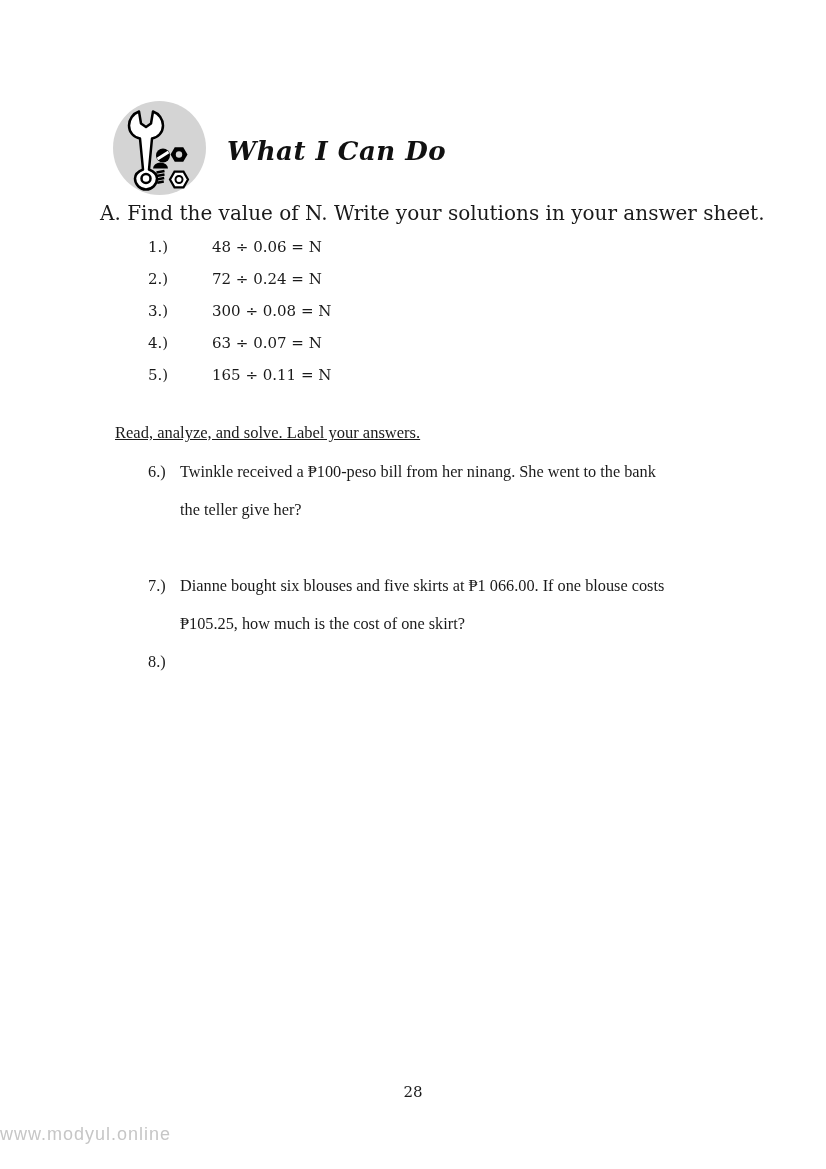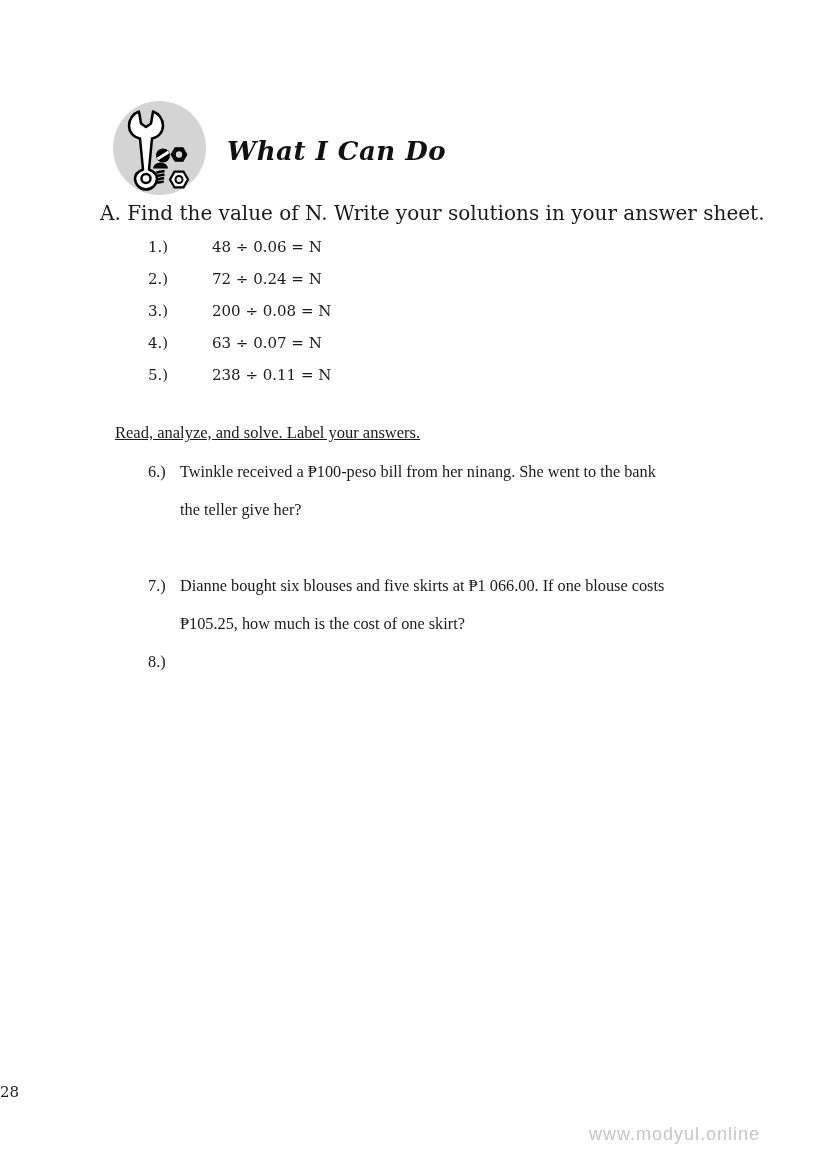--- a/index.html
+++ b/index.html
@@ -89,29 +89,30 @@
   .problem-6 { top: 453px; }
   .problem-7 { top: 567px; }
   .problem-8 { top: 643px; }
 
   
   .page-number {
     position: absolute;
     left: 0;
     top: 1083px;
     width: 826px;
+    text-align: center;
     font-size: 15px;
     color: #1a1a1a;
   }
   .watermark {
     position: absolute;
     left: 0;
     top: 1124px;
     width: 760px;
-    text-align: right;
+    text-align: left;
     font-family: "Liberation Sans", sans-serif;
     font-size: 18px;
     letter-spacing: 1px;
     color: #c6c6c6;
   }
 </style>
 </head>
 <body>
 
 <div class="page">
@@ -149,29 +150,29 @@
     <div class="item-row">
       <span class="item-number">1.)</span>
       <span class="item-expression">48 ÷ 0.06 = N</span>
     </div>
     <div class="item-row">
       <span class="item-number">2.)</span>
       <span class="item-expression">72 ÷ 0.24 = N</span>
     </div>
     <div class="item-row">
       <span class="item-number">3.)</span>
-      <span class="item-expression">200 ÷ 0.08 = N</span>
+      <span class="item-expression">300 ÷ 0.08 = N</span>
     </div>
     <div class="item-row">
       <span class="item-number">4.)</span>
       <span class="item-expression">63 ÷ 0.07 = N</span>
     </div>
     <div class="item-row">
       <span class="item-number">5.)</span>
-      <span class="item-expression">238 ÷ 0.11 = N</span>
+      <span class="item-expression">165 ÷ 0.11 = N</span>
     </div>
   </div>
 
   <div class="section-b-instruction">Read, analyze, and solve. Label your answers.</div>
 
   <div class="problem problem-6">
     <span class="problem-number">6.)</span>
     <div class="problem-lines">
       <div class="problem-line">Twinkle received a ₱100-peso bill from her ninang. She went to the bank</div>
       <div class="problem-line">the teller give her?</div>

